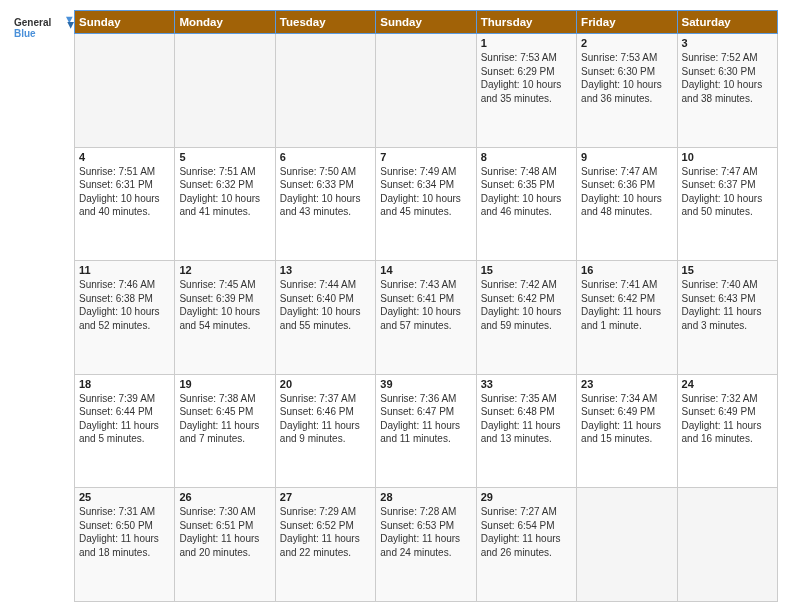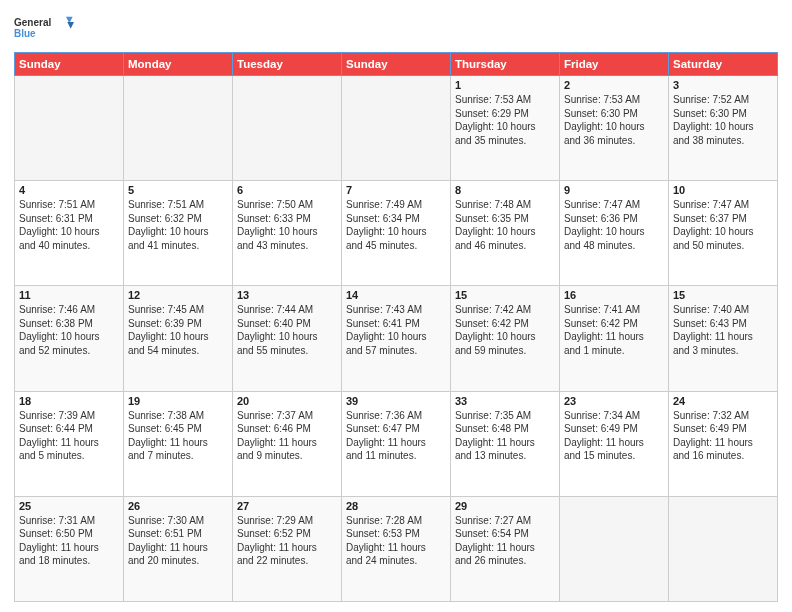--- a/index.html
+++ b/index.html
@@ -8,21 +8,21 @@
       height: 612px;
       font-family: Arial, sans-serif;
       background: #fff;
       overflow: hidden;
     }
     .page {
       width: 792px;
       height: 612px;
       padding: 10px 14px 10px 14px;
       display: flex;
-      flex-direction: column;
+      flex-direction: row;
     }
     .header {
       display: flex;
       justify-content: space-between;
       align-items: flex-start;
       margin-bottom: 6px;
     }
     .logo {
       display: flex;
       align-items: center;
@@ -42,21 +42,21 @@
       color: #555;
     }
     .calendar {
       flex: 1;
       border: 1px solid #ccc;
       border-collapse: collapse;
       width: 100%;
       table-layout: fixed;
     }
     .calendar thead tr th {
-      background-color: #ef4444;
+      background-color: #a16207;
       color: #fff;
       font-size: 11.5px;
       font-weight: bold;
       padding: 5px 4px;
       border: 1px solid #5a9ae0;
       text-align: left;
       margin-left: 36px;
     }
     .calendar tbody tr td {
       border: 1px solid #ccc;

